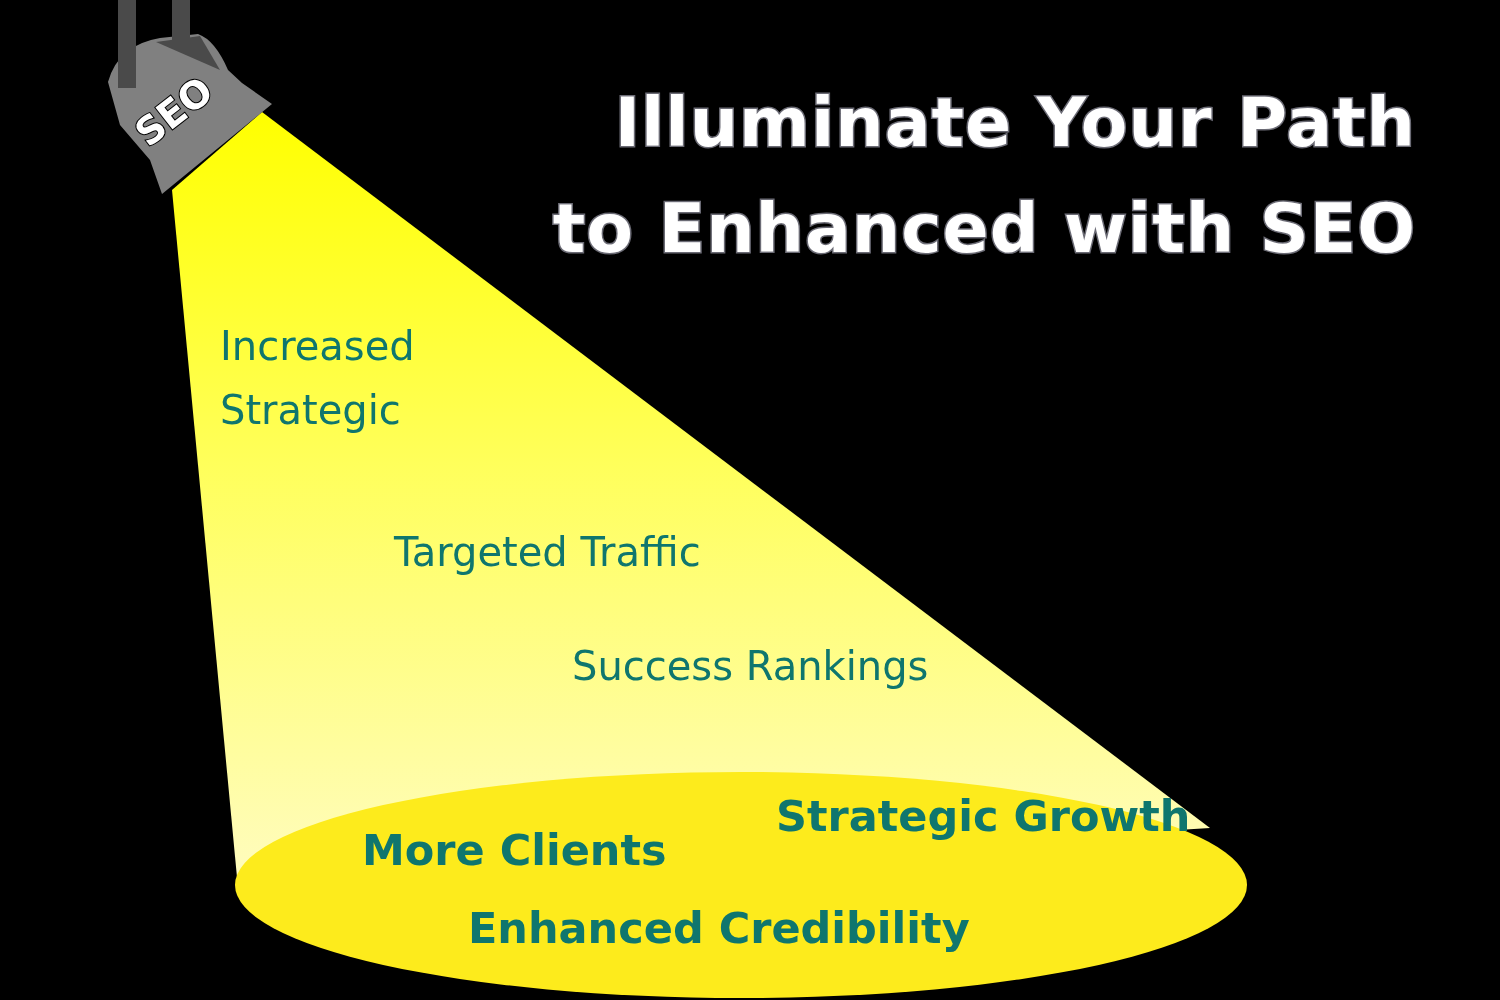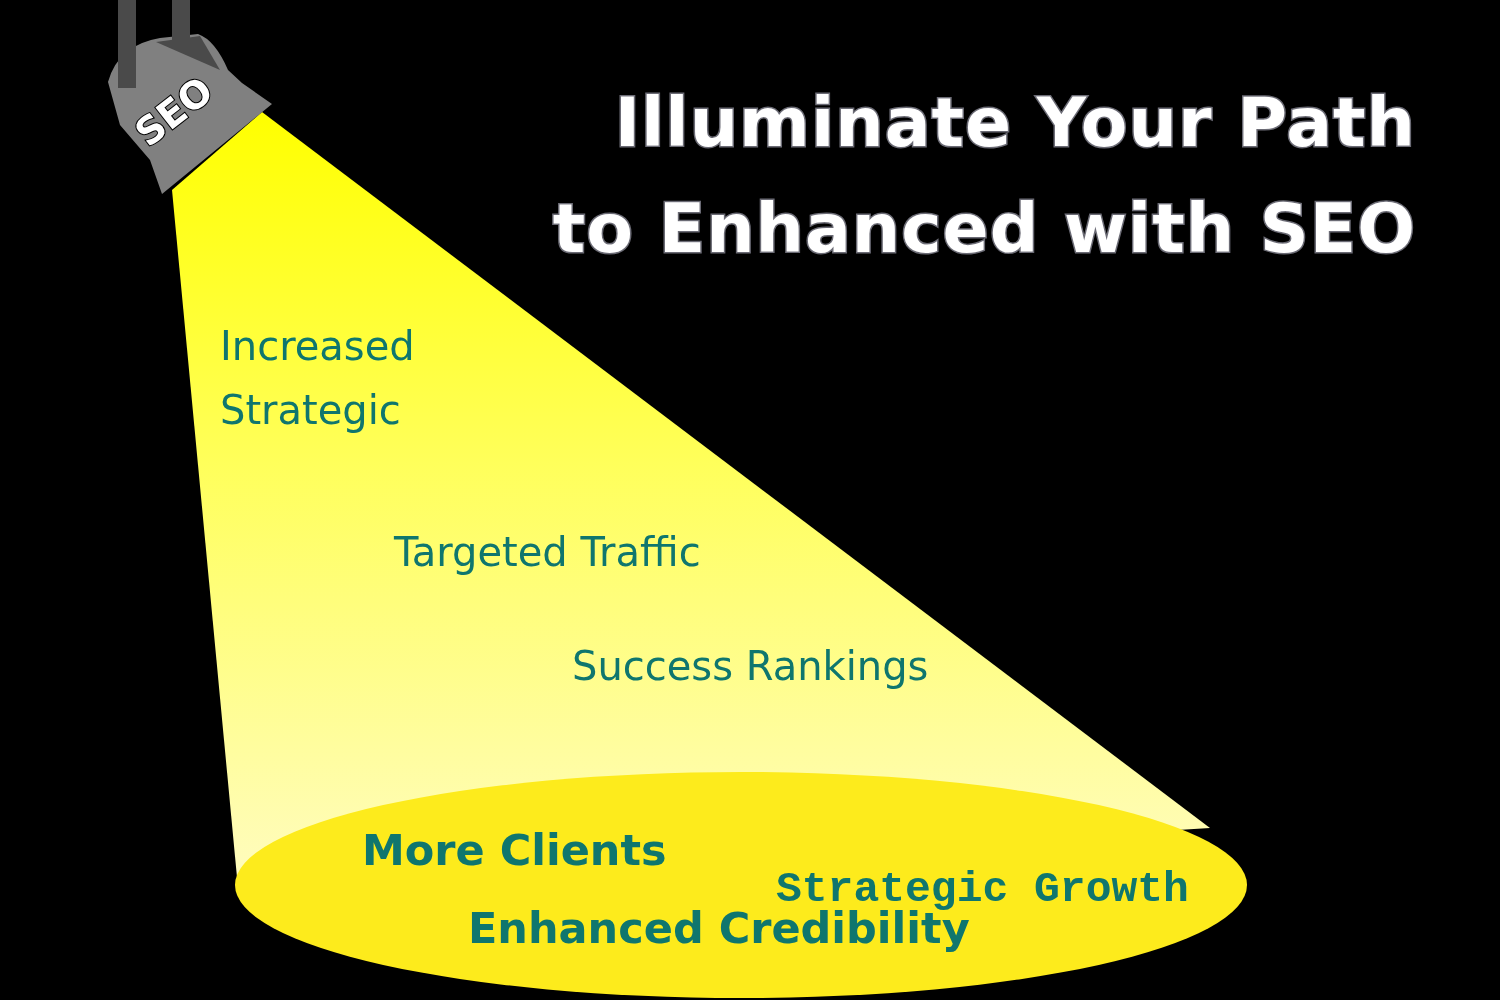--- a/index.html
+++ b/index.html
@@ -47,14 +47,14 @@
 </div>
 
 <div class="lbl" style="left:220px;top:314px;">
   <div>Increased</div>
   <div>Strategic</div>
 </div>
 <div class="lbl" style="left:394px;top:520px;text-align:right;">Targeted Traffic</div>
 <div class="lbl" style="left:572px;top:634px;">Success Rankings</div>
 
 <div class="lbl bold" style="left:362px;top:818px;">More Clients</div>
-<div class="lbl bold" style="left:776px;top:858px;font-family:Liberation Mono, monospace;">Strategic Growth</div>
+<div class="lbl bold" style="left:776px;top:784px;">Strategic Growth</div>
 <div class="lbl bold" style="left:468px;top:896px;">Enhanced Credibility</div>
 
 </body></html>

